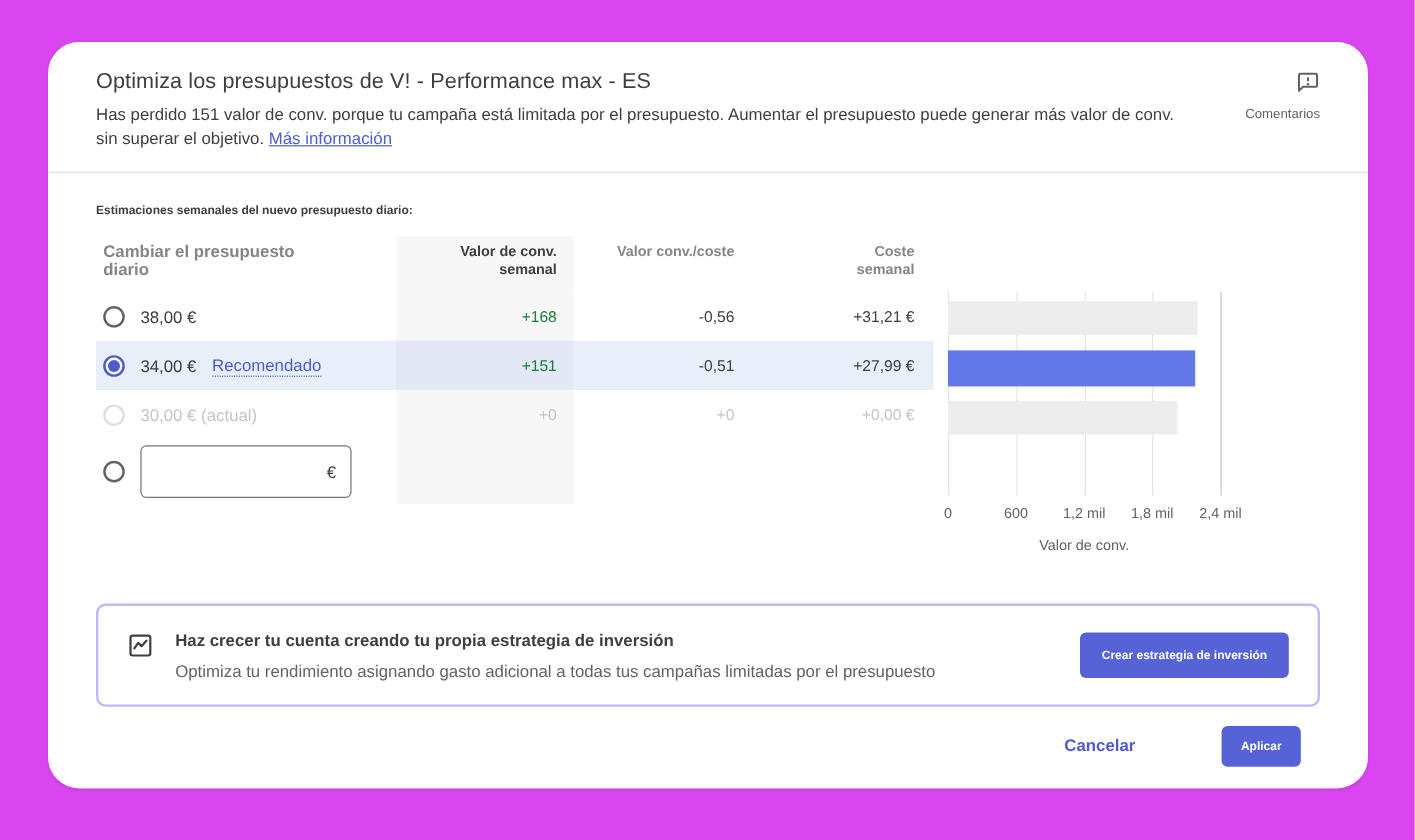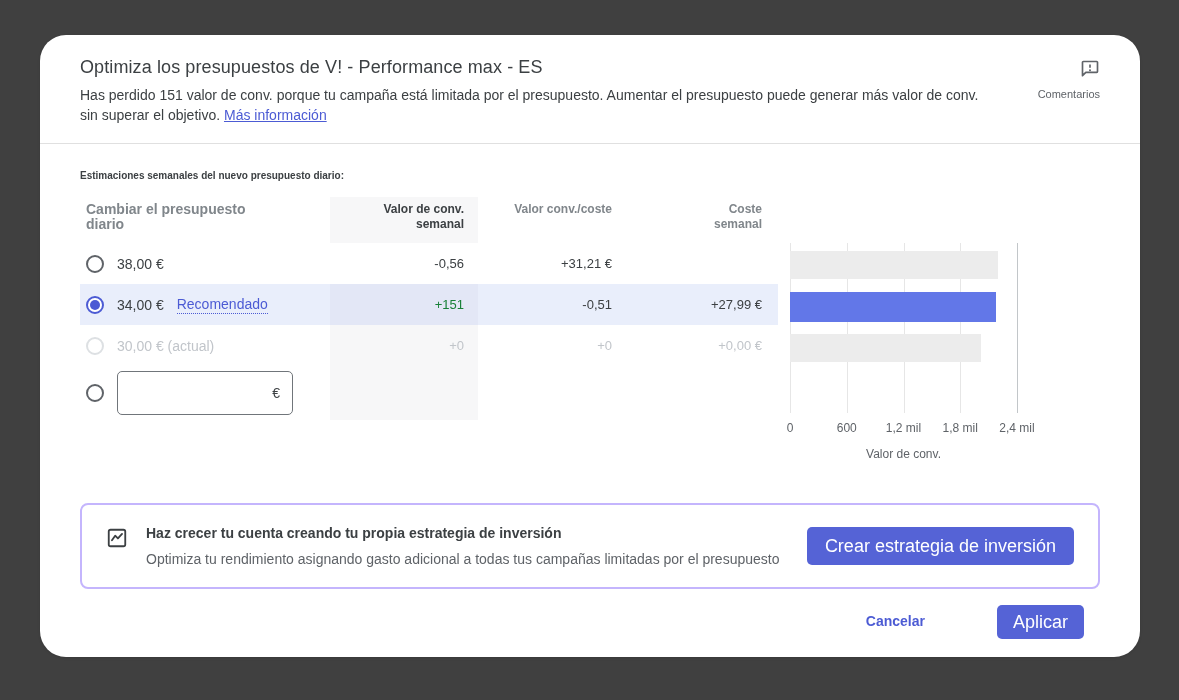--- a/index.html
+++ b/index.html
@@ -1,19 +1,19 @@
 <!DOCTYPE html>
 <html><head>
 <meta charset="utf-8">
 <style>
   * { margin: 0; padding: 0; box-sizing: border-box; }
   html, body { width: 1179px; height: 700px; }
   body { font-family: "Liberation Sans", sans-serif; }
 
-  .stage { width: 1179px; height: 700px; background: #404040; overflow: hidden; }
+  .stage { width: 1179px; height: 700px; background: #d946ef; overflow: hidden; }
 
   .dialog {
     width: 1100px; margin: 35px auto 0 40px; background: #ffffff;
     border-radius: 26px; box-shadow: 0 1px 3px rgba(0,0,0,.12);
     padding-bottom: 18px;
   }
 
   
   .header { display: flex; justify-content: space-between; padding: 22px 40px 18px 40px; }
   .header-text { max-width: 920px; }
@@ -66,21 +66,21 @@
   .ticks { position: relative; width: 227px; height: 16px; margin-top: 8px; }
   .tick-label { position: absolute; transform: translateX(-50%); font-size: 12px; color: #5f6368; white-space: nowrap; }
   .axis-label { width: 227px; text-align: center; font-size: 12px; color: #5f6368; margin-top: 10px; }
 
   
   .banner { margin-top: 42px; border: 2px solid #c4b5fd; border-radius: 8px; padding: 20px 24px; display: flex; align-items: center; }
   .banner-icon { flex: 0 0 auto; margin-right: 18px; align-self: flex-start; margin-top: 2px; }
   .banner-text { flex: 1; }
   .banner-title { font-size: 14px; font-weight: 700; color: #3c4043; margin-bottom: 10px; }
   .banner-subtitle { font-size: 14px; color: #5f6368; }
-  .primary-btn { background: #5563d6; color: #fff; border: none; border-radius: 5px; font-family: "Liberation Sans", sans-serif; font-size: 18px; font-weight: 400; cursor: pointer; }
+  .primary-btn { background: #5563d6; color: #fff; border: none; border-radius: 5px; font-family: "Liberation Sans", sans-serif; font-size: 10px; font-weight: 700; cursor: pointer; }
   .banner .primary-btn { height: 38px; padding: 0 18px; flex: 0 0 auto; margin-left: 16px; }
 
   
   .footer { display: flex; justify-content: flex-end; align-items: flex-start; margin-top: 16px; padding-right: 16px; gap: 48px; }
   .text-btn { background: none; border: none; color: #4c5bd4; font-size: 14px; font-weight: 700; font-family: "Liberation Sans", sans-serif; cursor: pointer; padding: 8px 16px; }
   .footer .primary-btn { height: 34px; padding: 0 16px; margin-left: 8px; }
 </style>
 </head>
 <body>
 
@@ -123,20 +123,21 @@
             <div class="cell">Valor conv./coste</div>
             <div class="cell">Coste
 semanal</div>
           </div>
 
           <div class="trow">
             <div class="cell c1">
               <span class="radio"></span>
               <span>38,00 €</span>
             </div>
+            <div class="cell band green">+168</div>
             <div class="cell">-0,56</div>
             <div class="cell">+31,21 €</div>
           </div>
 
           <div class="trow selected">
             <div class="cell c1">
               <span class="radio checked"></span>
               <span>34,00 €</span>
               <span class="badge-link">Recomendado</span>
             </div>

